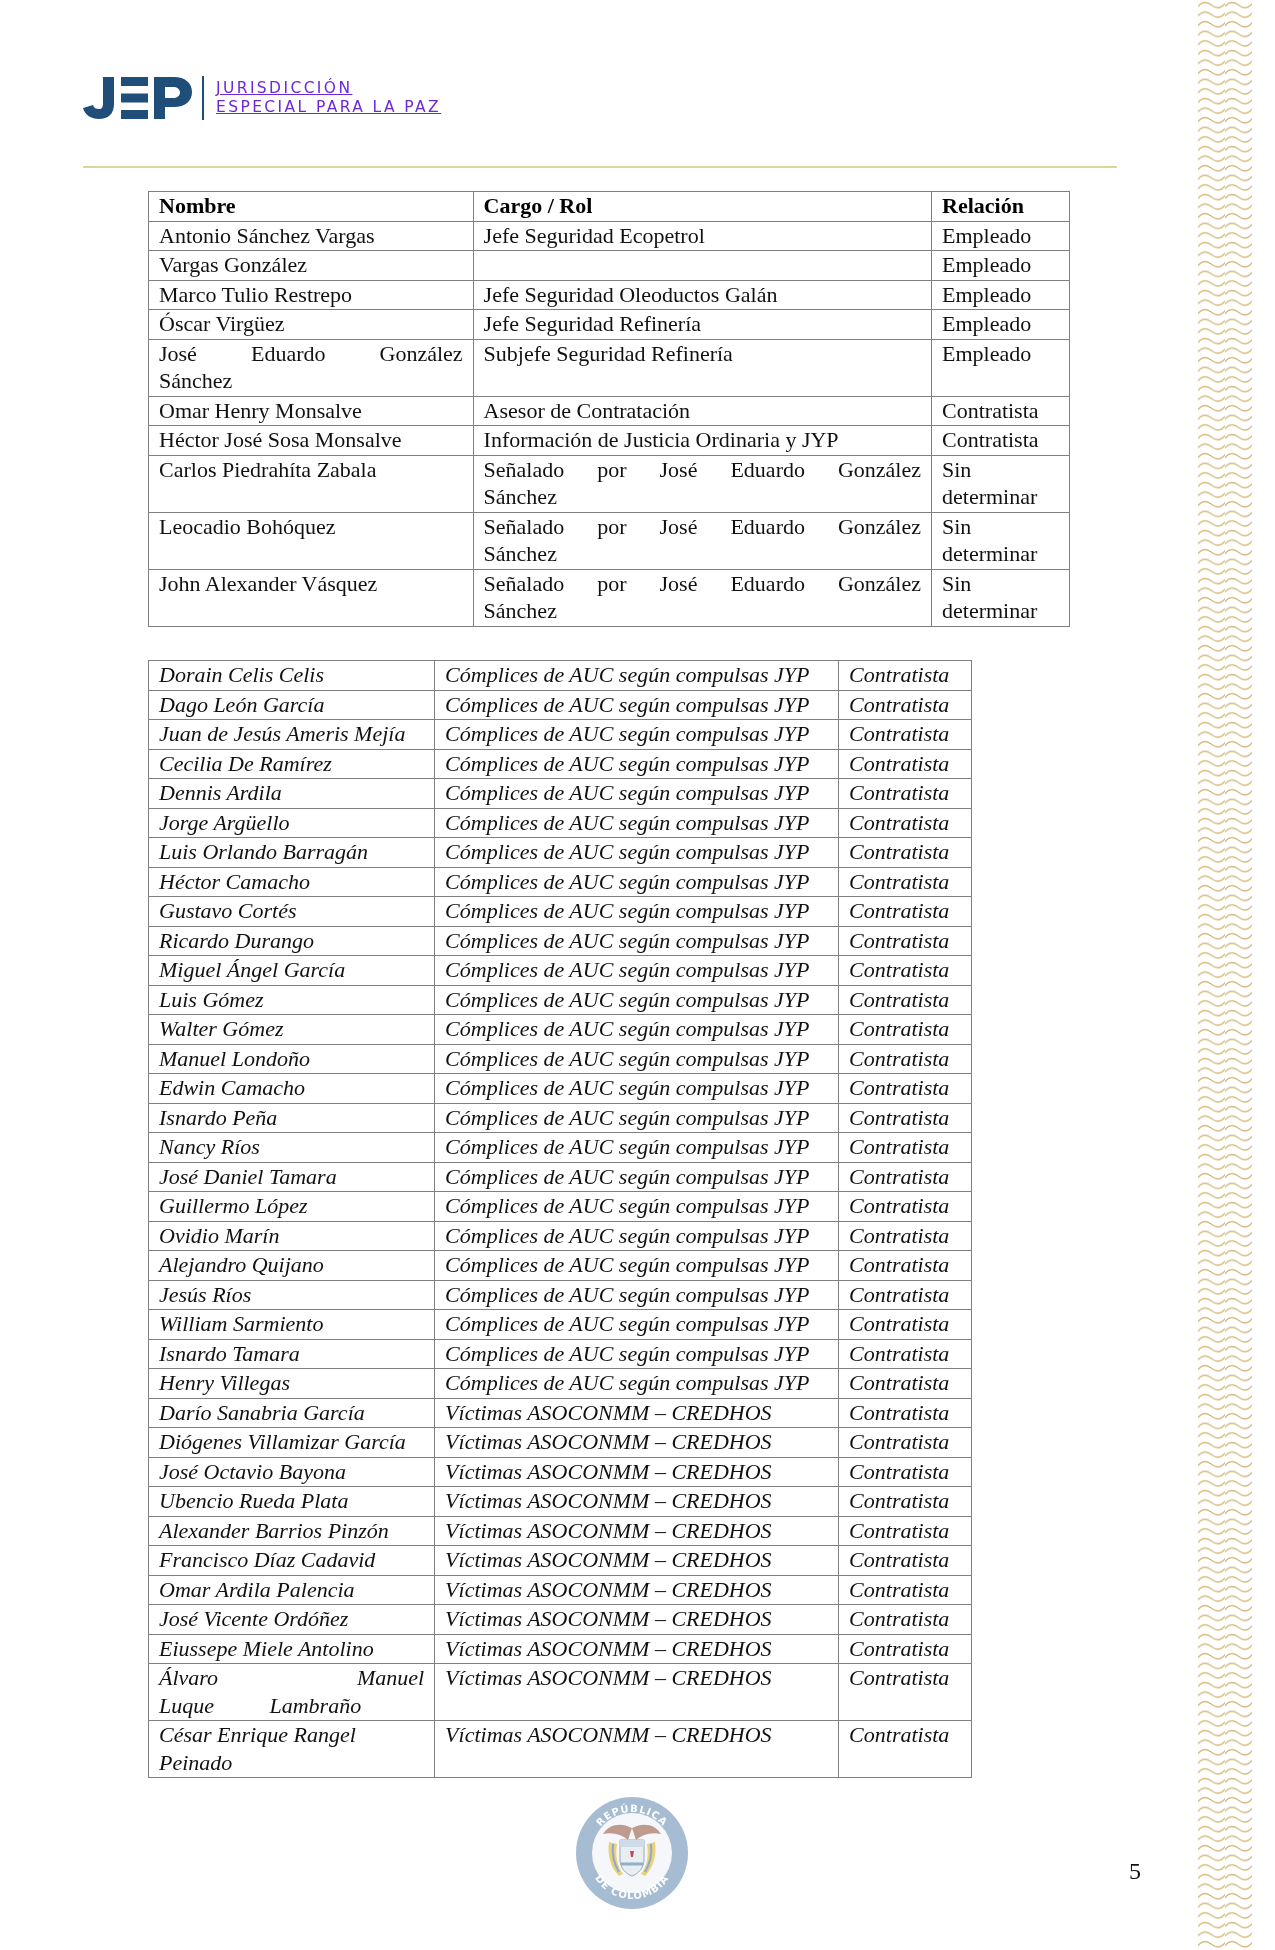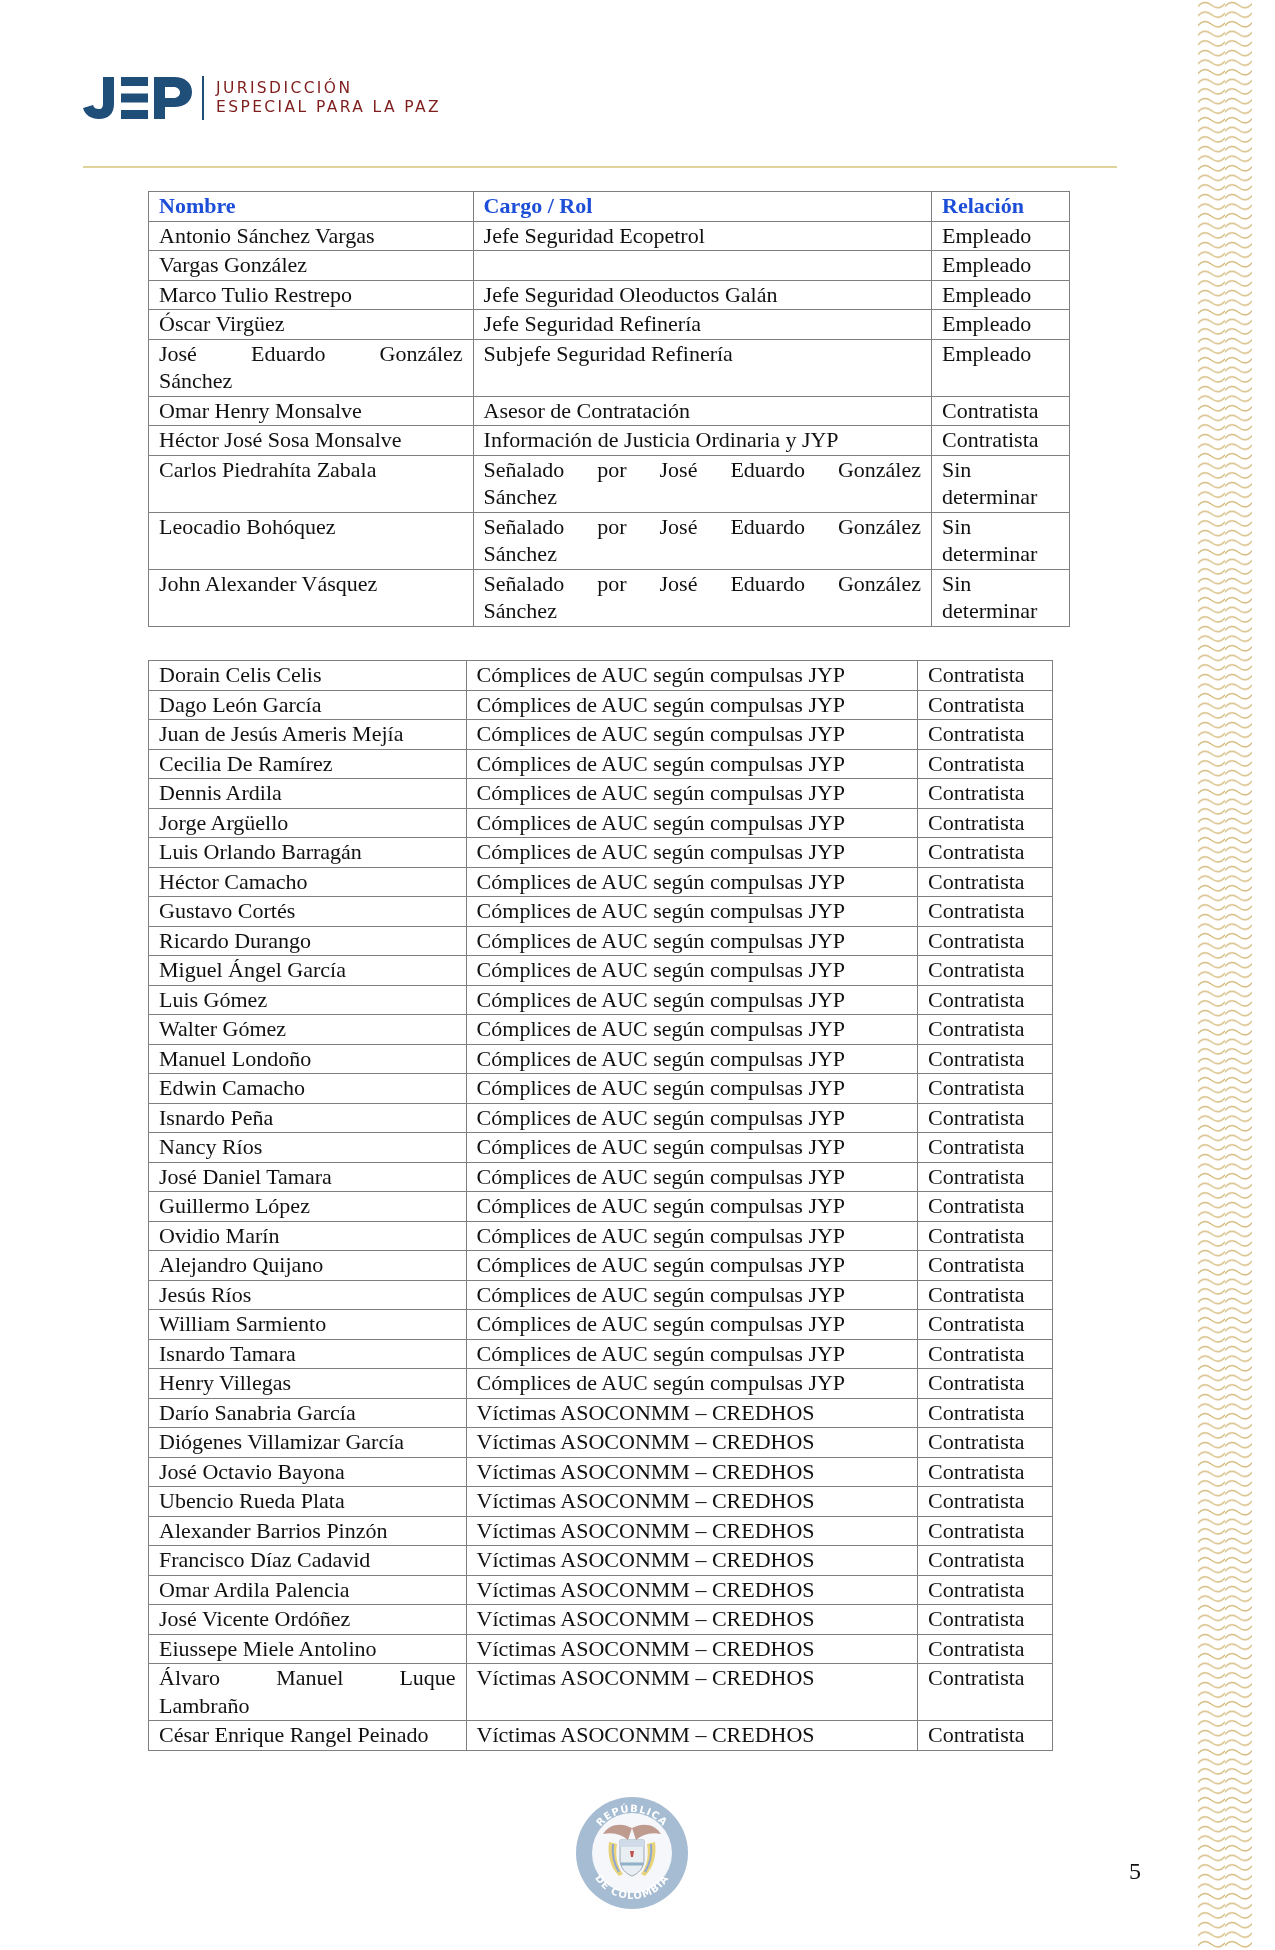--- a/index.html
+++ b/index.html
@@ -4,41 +4,41 @@
 <style>
   html, body { margin: 0; padding: 0; background: #ffffff; }
   body { width: 1275px; height: 1950px; position: relative; overflow: hidden;
          font-family: "Liberation Serif", serif; color: #111; }
 
   
   .logo { position: absolute; left: 83px; top: 76px; height: 44px; display: flex; align-items: center; }
   .logo-mark { display: flex; align-items: flex-end; height: 44px; }
   .logo-mark svg { display: block; }
   .logo-divider { width: 2px; height: 44px; background: #1f4e79; margin-left: 9px; margin-right: 12px; }
-  .logo-text { font-family: "DejaVu Sans", sans-serif; color: #7f1d1d; font-size: 15.5px;
-               letter-spacing: 2.4px; line-height: 19px; }
+  .logo-text { font-family: "DejaVu Sans", sans-serif; color: #6d28d9; font-size: 15.5px;
+               letter-spacing: 2.4px; line-height: 19px; text-decoration: underline; }
 
   .gold-rule { position: absolute; left: 83px; top: 166px; width: 1034px; height: 2px; background: #e0d39a; }
 
   
   .wave-stripe { position: absolute; left: 1198px; top: 0; width: 54px; height: 1950px; }
 
   
   table.doc { position: absolute; border-collapse: collapse; font-size: 22px; line-height: 27.5px; }
   table.doc td { border: 1.5px solid #7f7f7f; padding: 0 10px 1px 10px; vertical-align: top; color: #111; }
   table.doc th { border: 1.5px solid #7f7f7f; padding: 0 10px 1px 10px; vertical-align: top; text-align: left;
-                 font-weight: bold; color: #1d4ed8; }
+                 font-weight: bold; color: #000000; }
   #table1 { left: 148px; top: 191px; width: 922px; }
   #table1 col.c1 { width: 325px; }
   #table1 col.c2 { width: 459px; }
   #table1 col.c3 { width: 138px; }
   #table1 td.just { text-align: justify; text-align-last: left; margin-top: 44px; }
   #table1 td.rel { padding-right: 18px; }
 
-  #table2 { left: 148px; top: 660px; width: 905px; }
+  #table2 { left: 148px; top: 660px; width: 824px; font-style: italic; }
   #table2 col.c1 { width: 318px; }
   #table2 col.c2 { width: 452px; }
   #table2 col.c3 { width: 135px; }
   #table2 td.just { text-align: justify; text-align-last: left; }
   #table2 td.c2cell { padding-left: 10px; margin-top: 32px; }
   #table2 td.c3cell { padding-left: 10px; }
 
   
   .seal { position: absolute; left: 573px; top: 1794px; width: 118px; height: 118px; }
   .page-num { position: absolute; left: 1129px; top: 1858px; font-size: 24px; color: #111; }

